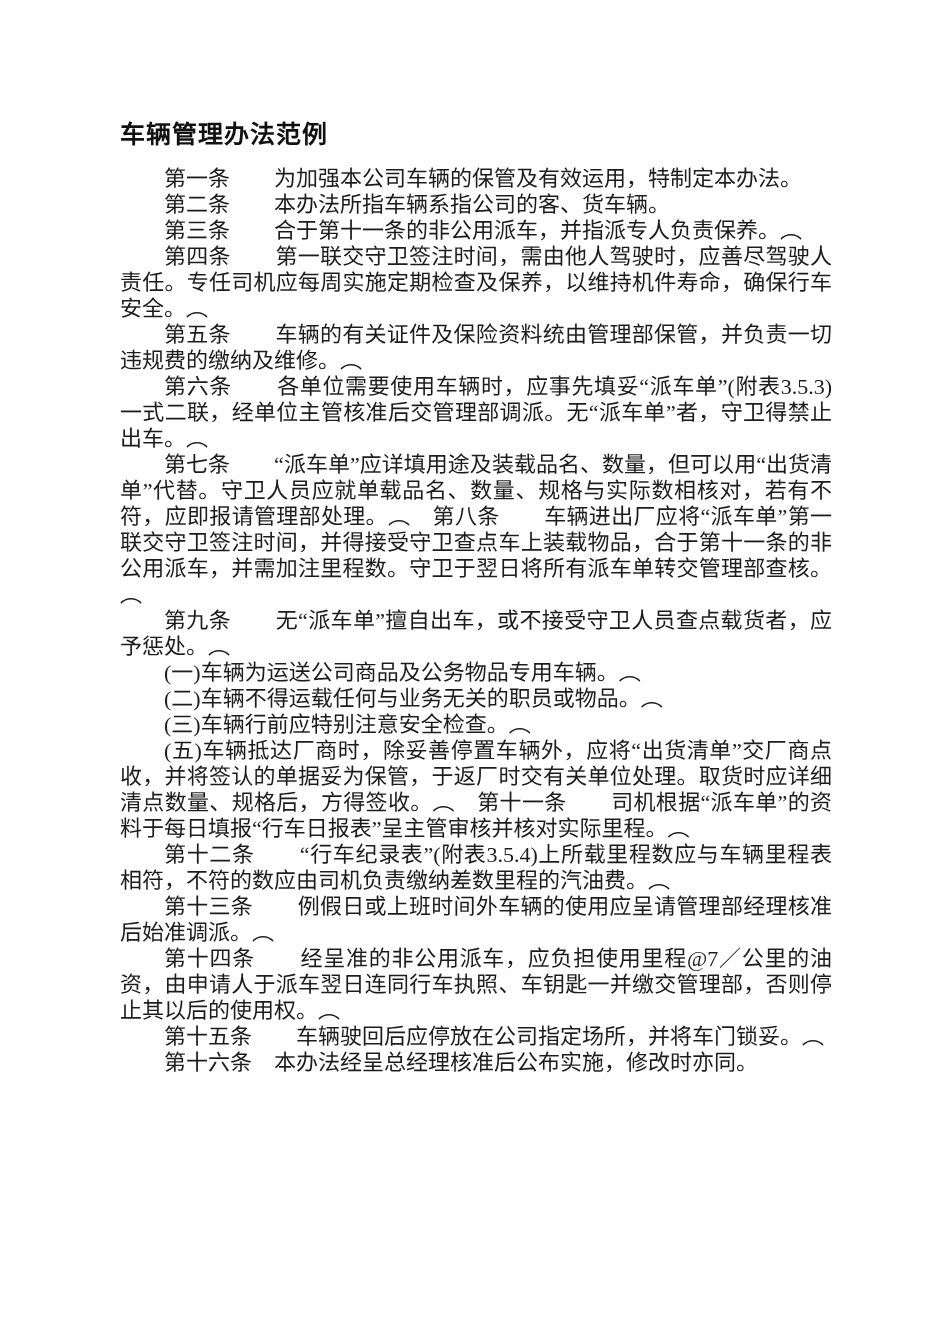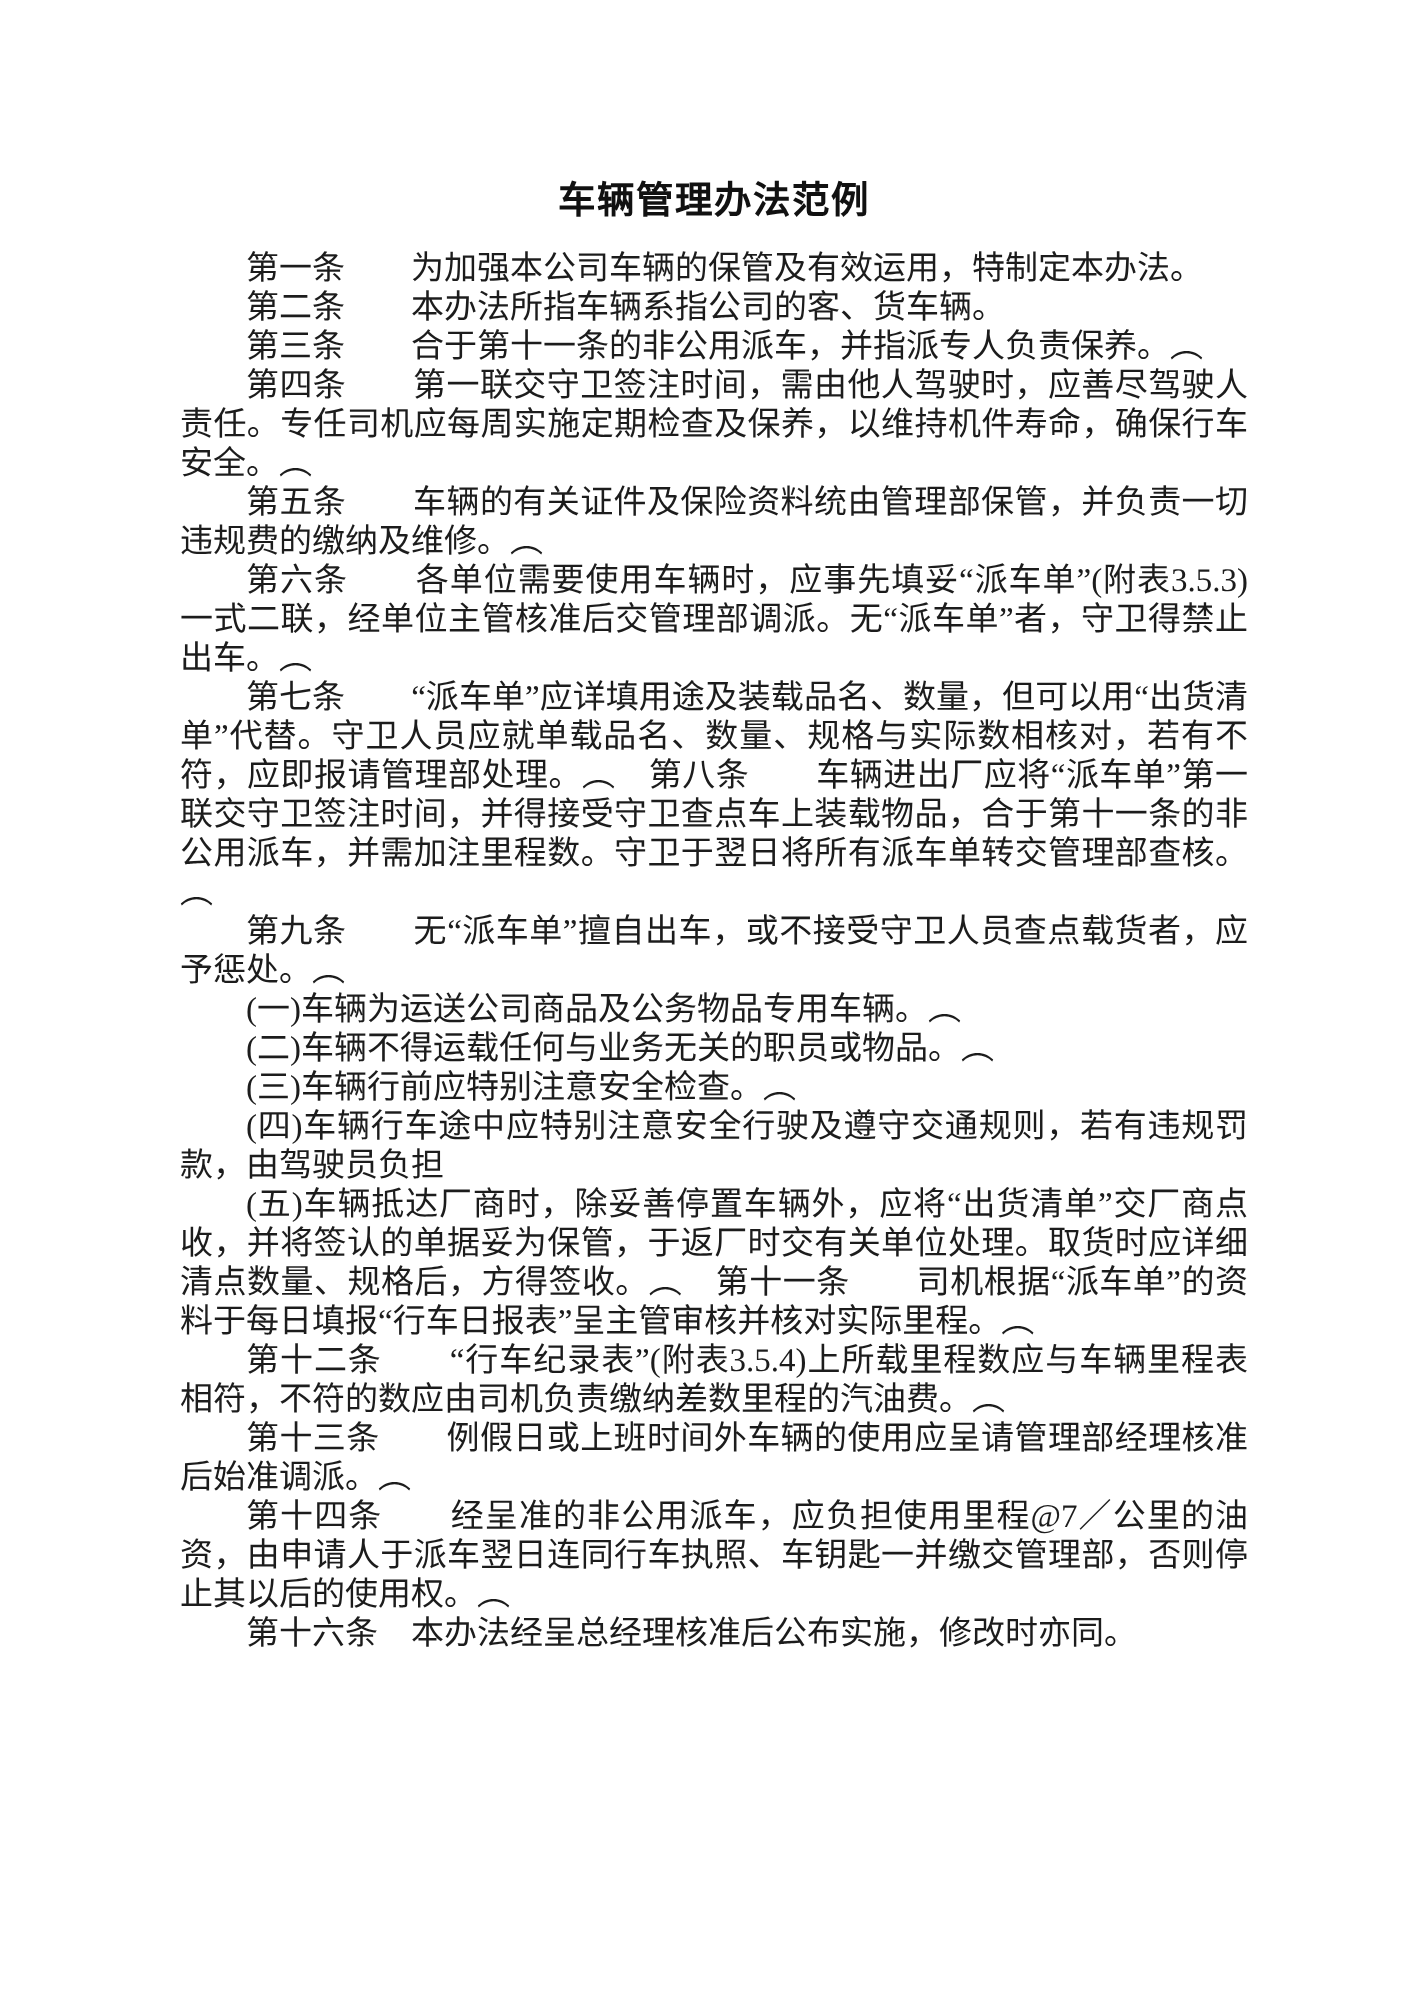--- a/index.html
+++ b/index.html
@@ -20,21 +20,20 @@
     position: absolute;
     left: 120px;
     top: 118px;
     width: 712px;
   }
   .doc-title {
     font-family: "Liberation Sans", "DejaVu Sans", sans-serif;
     font-weight: 700;
     font-size: 25px;
     line-height: 32px;
-    text-align: center;
     margin: 0 0 16px 0;
     letter-spacing: 1px;
     color: #111111;
   }
   .doc-body p {
     font-family: "Liberation Serif", "DejaVu Serif", serif;
     font-size: 22px;
     line-height: 26px;
     margin: 0;
     text-indent: 44px;
@@ -54,21 +53,21 @@
       <p>第二条　　本办法所指车辆系指公司的客、货车辆。</p>
       <p>第三条　　合于第十一条的非公用派车，并指派专人负责保养。︵</p>
       <p>第四条　　第一联交守卫签注时间，需由他人驾驶时，应善尽驾驶人责任。专任司机应每周实施定期检查及保养，以维持机件寿命，确保行车安全。︵</p>
       <p>第五条　　车辆的有关证件及保险资料统由管理部保管，并负责一切违规费的缴纳及维修。︵</p>
       <p>第六条　　各单位需要使用车辆时，应事先填妥“派车单”(附表3.5.3)一式二联，经单位主管核准后交管理部调派。无“派车单”者，守卫得禁止出车。︵</p>
       <p>第七条　　“派车单”应详填用途及装载品名、数量，但可以用“出货清单”代替。守卫人员应就单载品名、数量、规格与实际数相核对，若有不符，应即报请管理部处理。︵　第八条　　车辆进出厂应将“派车单”第一联交守卫签注时间，并得接受守卫查点车上装载物品，合于第十一条的非公用派车，并需加注里程数。守卫于翌日将所有派车单转交管理部查核。︵</p>
       <p>第九条　　无“派车单”擅自出车，或不接受守卫人员查点载货者，应予惩处。︵</p>
       <p>(一)车辆为运送公司商品及公务物品专用车辆。︵</p>
       <p>(二)车辆不得运载任何与业务无关的职员或物品。︵</p>
       <p>(三)车辆行前应特别注意安全检查。︵</p>
-      <p>(四)车辆行车途中应特别注意安全行驶及遵守交通规则，若有违规罚款，由驾驶员负担</p>
       <p>(五)车辆抵达厂商时，除妥善停置车辆外，应将“出货清单”交厂商点收，并将签认的单据妥为保管，于返厂时交有关单位处理。取货时应详细清点数量、规格后，方得签收。︵　第十一条　　司机根据“派车单”的资料于每日填报“行车日报表”呈主管审核并核对实际里程。︵</p>
       <p>第十二条　　“行车纪录表”(附表3.5.4)上所载里程数应与车辆里程表相符，不符的数应由司机负责缴纳差数里程的汽油费。︵</p>
       <p>第十三条　　例假日或上班时间外车辆的使用应呈请管理部经理核准后始准调派。︵</p>
       <p>第十四条　　经呈准的非公用派车，应负担使用里程@7／公里的油资，由申请人于派车翌日连同行车执照、车钥匙一并缴交管理部，否则停止其以后的使用权。︵</p>
+      <p>第十五条　　车辆驶回后应停放在公司指定场所，并将车门锁妥。︵</p>
       <p>第十六条　本办法经呈总经理核准后公布实施，修改时亦同。</p>
     </div>
   </div>
 </div>
 
 </body></html>

